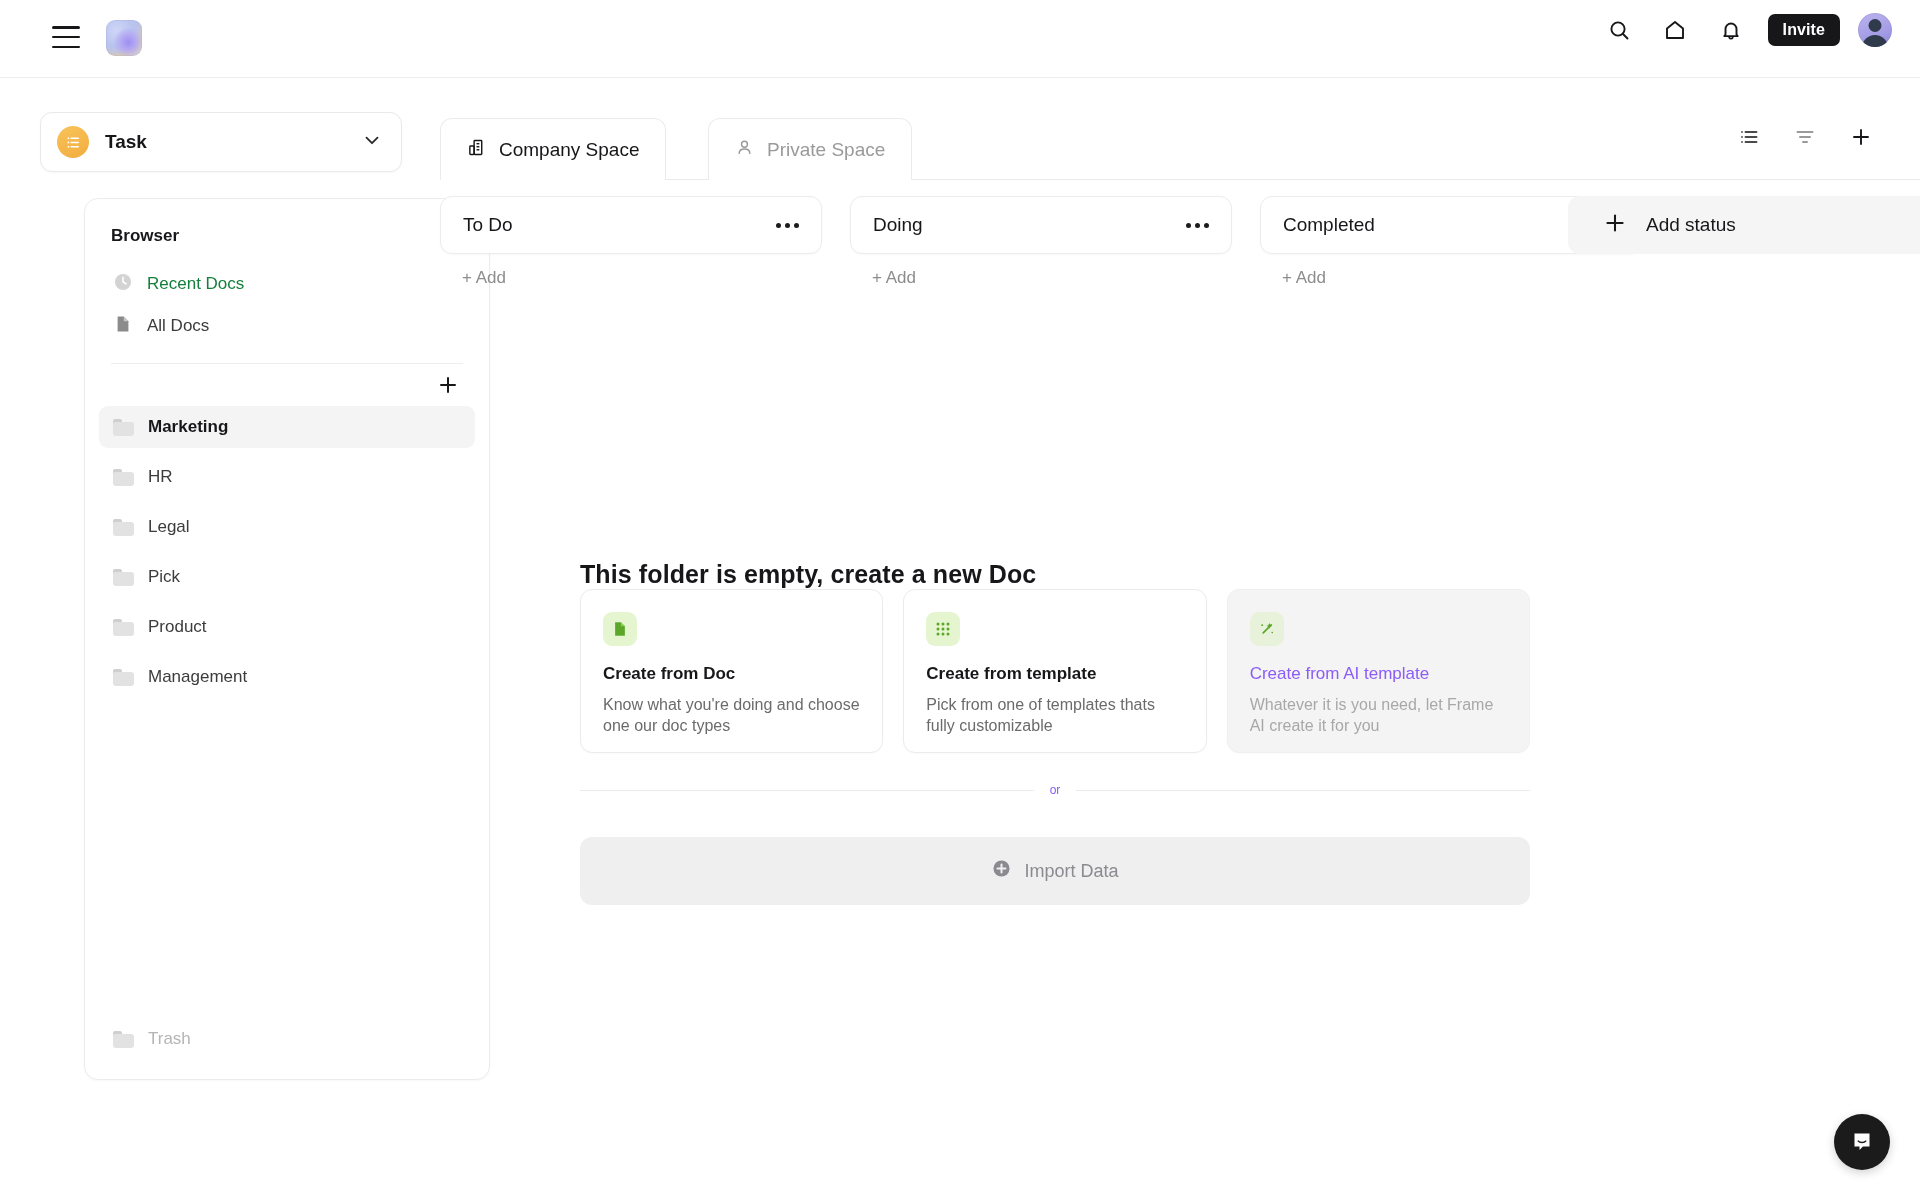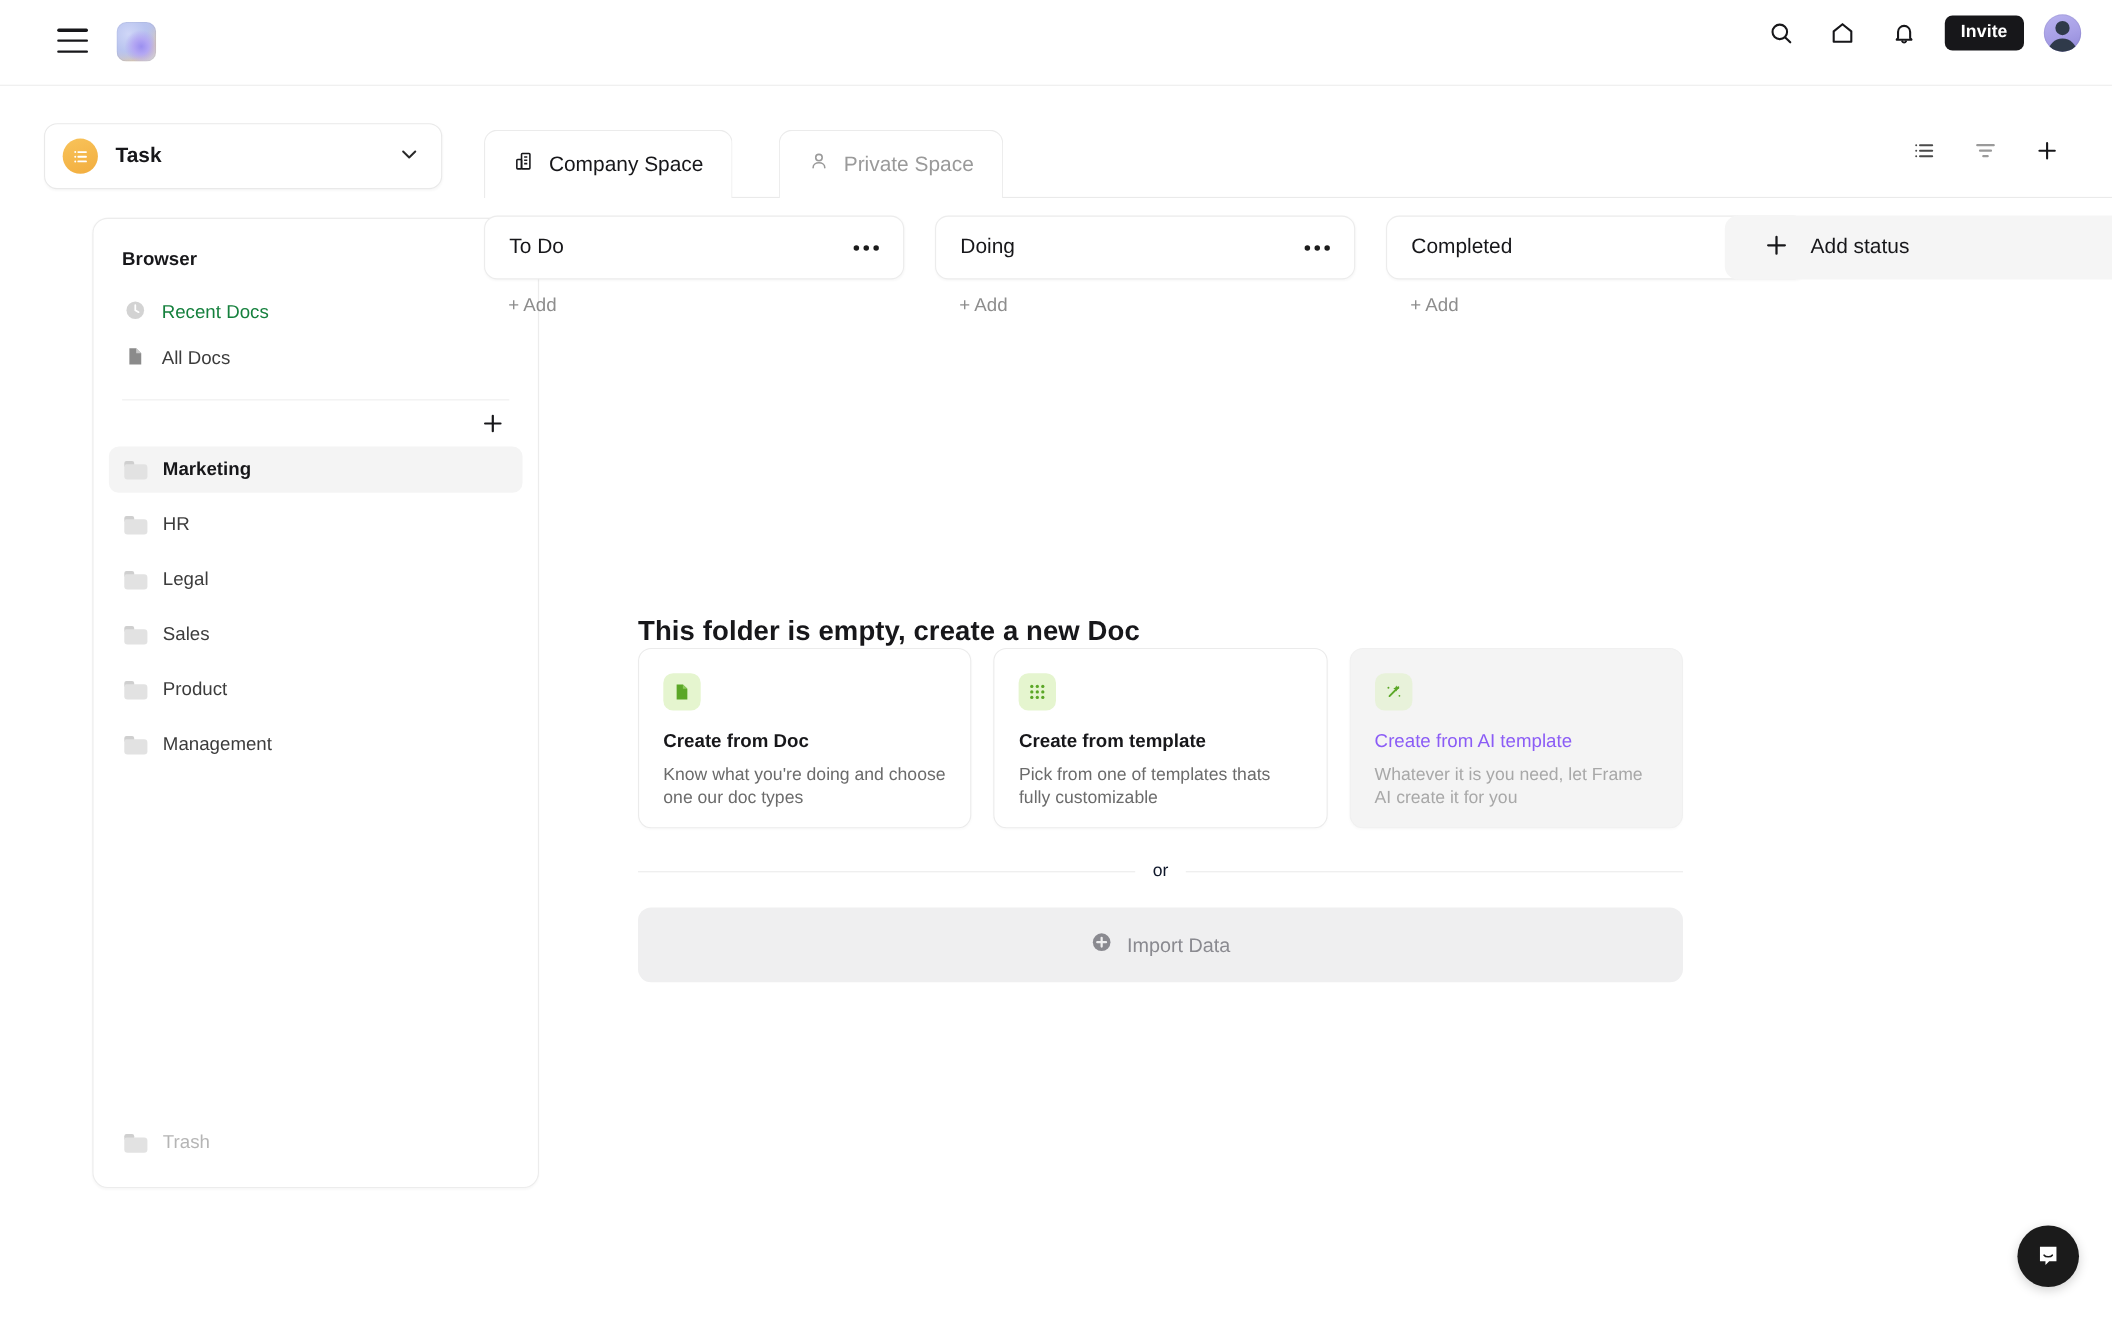--- a/index.html
+++ b/index.html
@@ -201,24 +201,24 @@
     display: flex; align-items: center; justify-content: center;
   }
   .card.disabled .card-icon { background: #e8f2da; }
   .card-title { margin-top: 18px; font-size: 17px; font-weight: 700; color: #17171a; }
   .card.disabled .card-title { color: #8b5cf6; font-weight: 500; }
   .card-desc { margin-top: 11px; font-size: 16px; line-height: 1.3; color: #6b6b6b; }
   .card.disabled .card-desc { color: #a8a8a8; }
 
   .or-row { margin-top: 30px; display: flex; align-items: center; gap: 16px; }
   .or-line { flex: 1; height: 1px; background: #ececec; }
-  .or-text { font-size: 16px; color: #0f172a; }
+  .or-text { font-size: 12px; color: #8b5cf6; }
 
   .import-btn {
-    margin-top: 24px; width: 950px; height: 68px;
+    margin-top: 40px; width: 950px; height: 68px;
     background: #efeff0; border-radius: 12px; border: none;
     display: flex; align-items: center; justify-content: center; gap: 12px;
     font-size: 18px; color: #8a8a90; cursor: pointer;
     font-family: "Liberation Sans", sans-serif;
   }
 
   
   .chat-fab {
     position: absolute; right: 30px; bottom: 30px;
     width: 56px; height: 56px; border-radius: 50%;
@@ -344,21 +344,21 @@
             <b></b>
             <i></i>
           </span>
         <span>Legal</span>
       </div>
       <div class="folder-item">
         <span class="folder-glyph">
             <b></b>
             <i></i>
           </span>
-        <span>Sales</span>
+        <span>Pick</span>
       </div>
       <div class="folder-item">
         <span class="folder-glyph">
             <b></b>
             <i></i>
           </span>
         <span>Product</span>
       </div>
       <div class="folder-item">
         <span class="folder-glyph">

